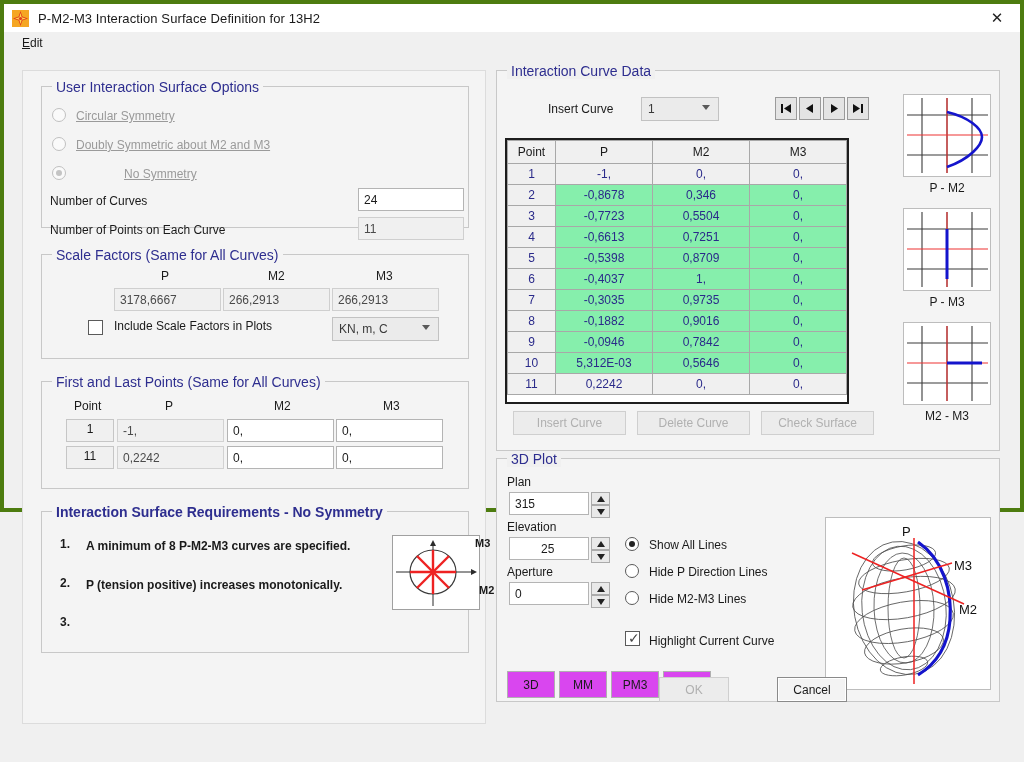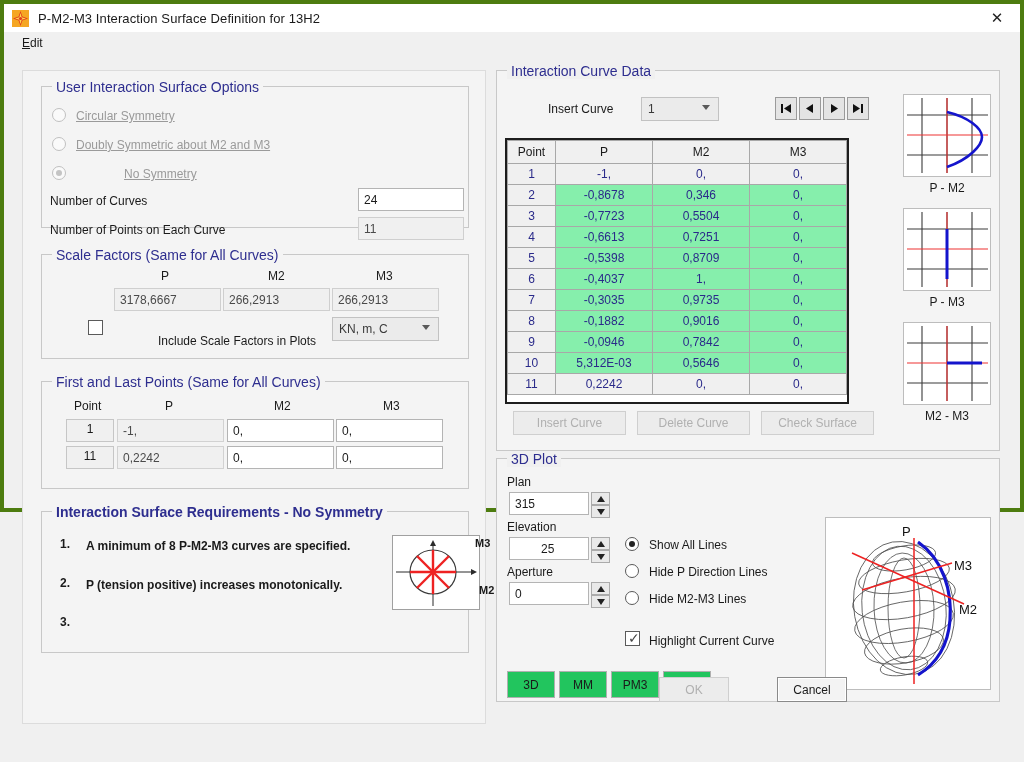--- a/index.html
+++ b/index.html
@@ -106,21 +106,21 @@
     position: absolute; right: 7px; top: 7px;
     width: 9px; height: 9px;
   }
   .combo .arrow::after {
     content: ""; position: absolute; left: 0; top: 0;
     border-left: 4.5px solid transparent; border-right: 4.5px solid transparent;
     border-top: 5px solid #5a5a5a;
   }
 
   .btn {
-    position: absolute; background: #22c55e; border: 1px solid #b0b0b0;
+    position: absolute; background: #d946ef; border: 1px solid #b0b0b0;
     font-size: 12px; color: #1a1a1a;
     display: flex; align-items: center; justify-content: center;
     font-family: "Liberation Sans", sans-serif;
   }
   .btn.disabled { color: #b0b0b0; background: #ececec; border-color: #cfcfcf; }
   .btn.default { background: #f3f3f3; border: 1px solid #8a8a8a; box-shadow: 0 0 0 1px #ffffff inset; }
 
   .navbtn {
     position: absolute; width: 22px; height: 23px;
     background: #e4e4e4; border: 1px solid #9a9a9a;
@@ -213,21 +213,21 @@
 
         <div class="lbl" style="left:119px; top:14px;">P</div>
         <div class="lbl" style="left:226px; top:14px;">M2</div>
         <div class="lbl" style="left:334px; top:14px;">M3</div>
 
         <div class="txt grey" style="left:72px; top:33px; width:107px;">3178,6667</div>
         <div class="txt grey" style="left:181px; top:33px; width:107px;">266,2913</div>
         <div class="txt grey" style="left:290px; top:33px; width:107px;">266,2913</div>
 
         <div class="check" style="left:46px; top:65px;"></div>
-        <div class="lbl" style="left:72px; top:79px;margin-left:44px;">Include Scale Factors in Plots</div>
+        <div class="lbl" style="left:72px; top:64px;">Include Scale Factors in Plots</div>
 
         <div class="combo" style="left:290px; top:62px; width:107px;">
           <span>KN, m, C</span>
           <span class="arrow"></span>
         </div>
       </div>
 
       <div class="group" style="left:18px; top:310px; width:428px; height:108px;">
         <div class="group-label">First and Last Points (Same for All Curves)</div>
 

